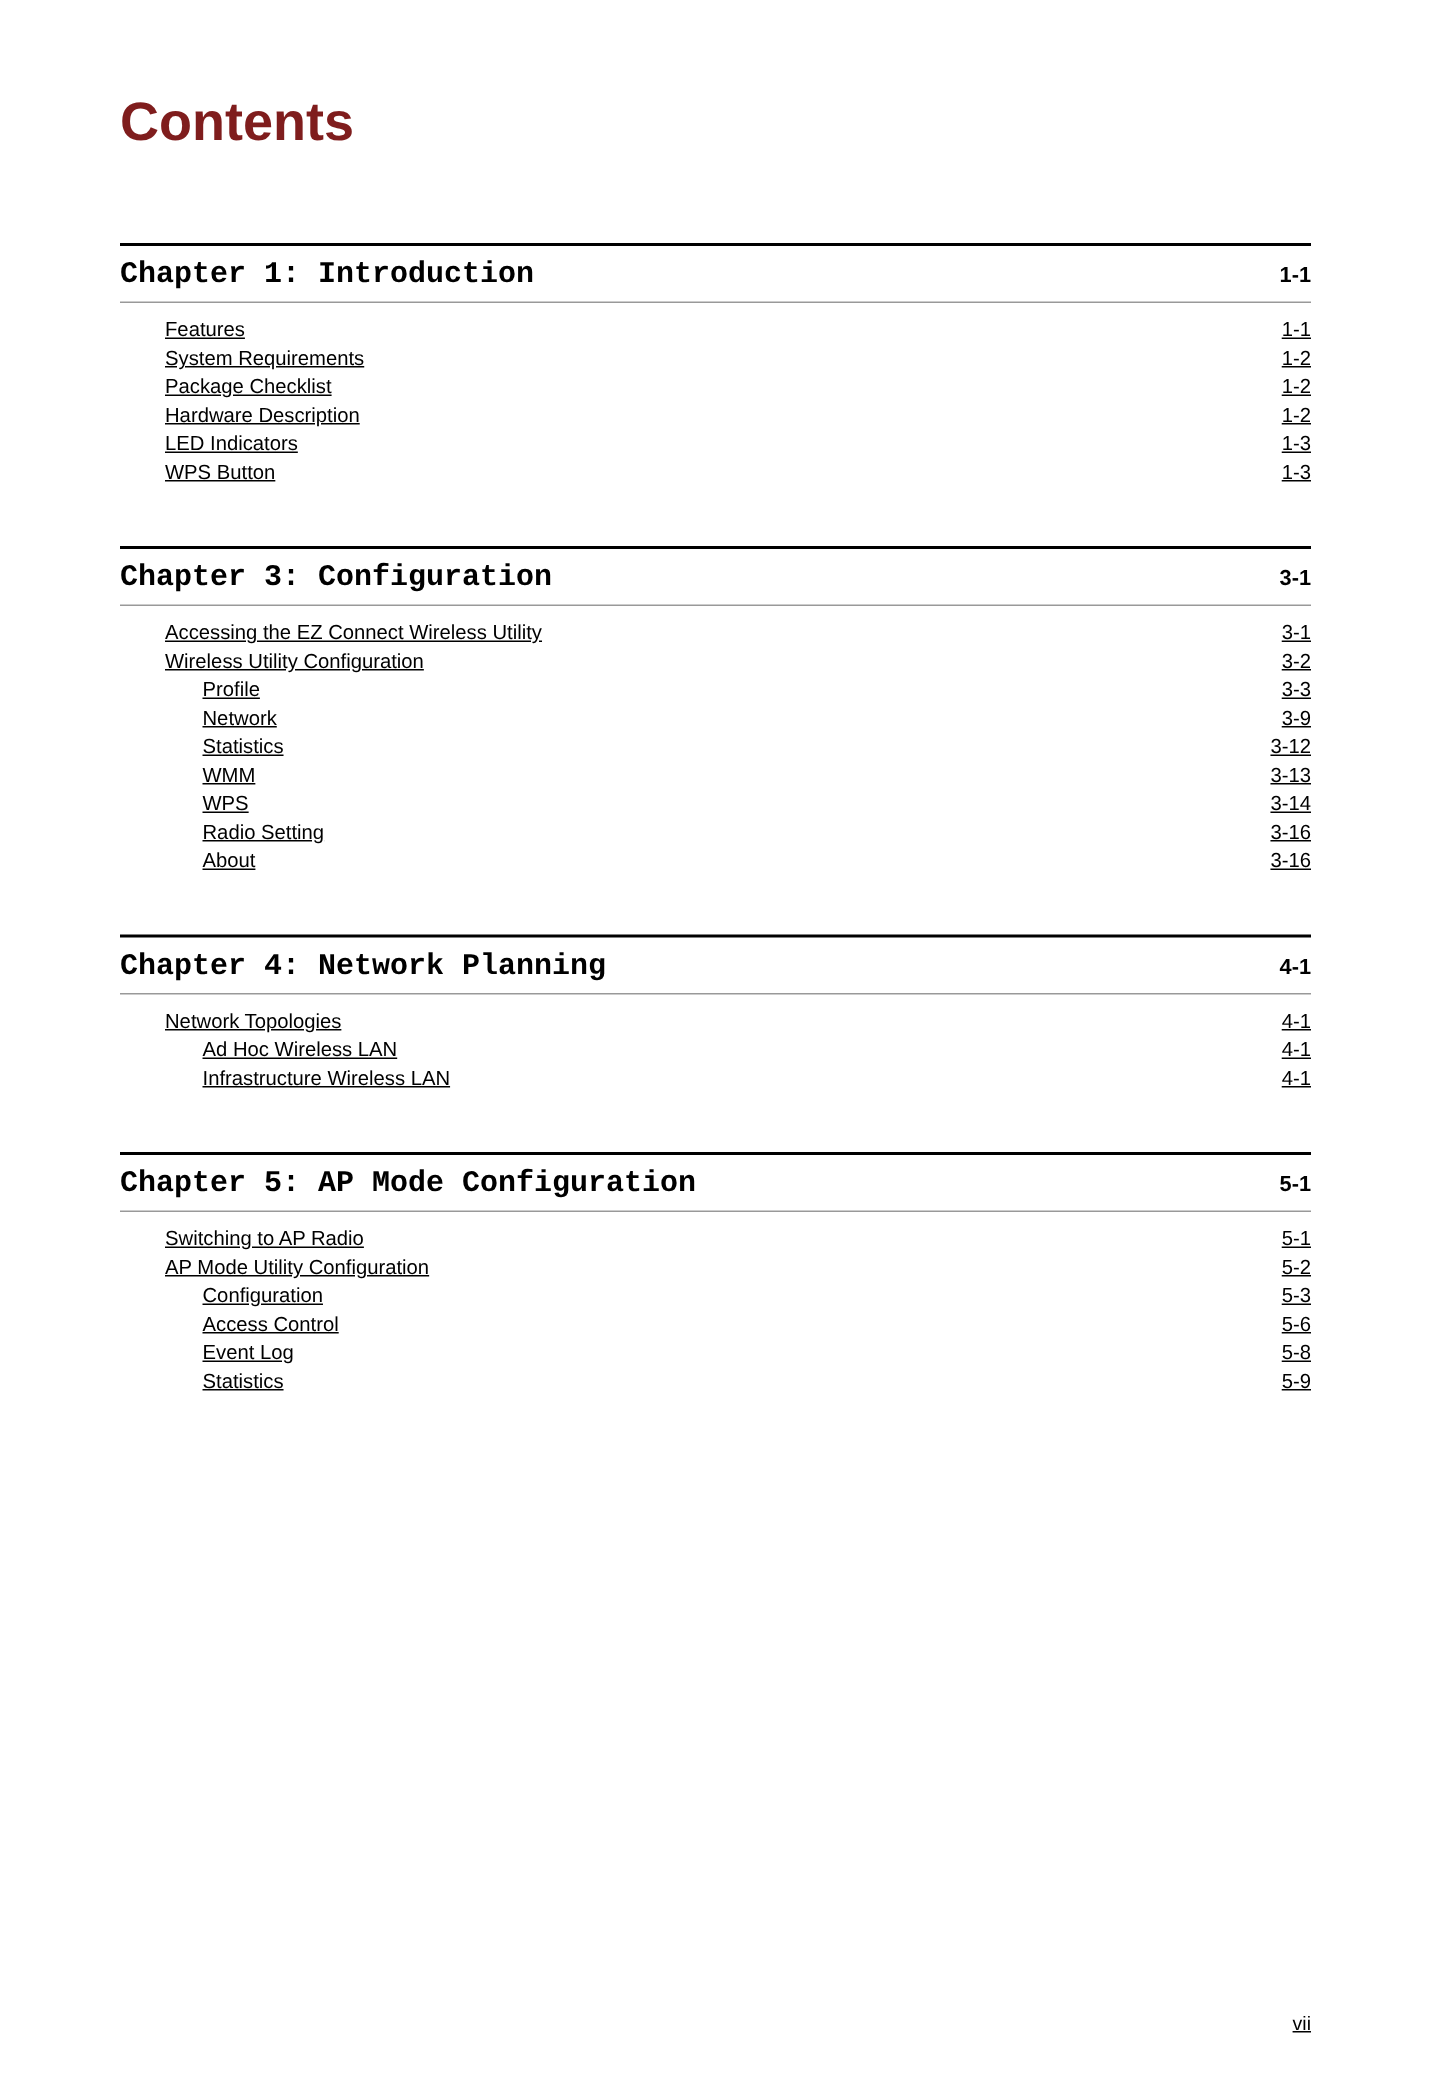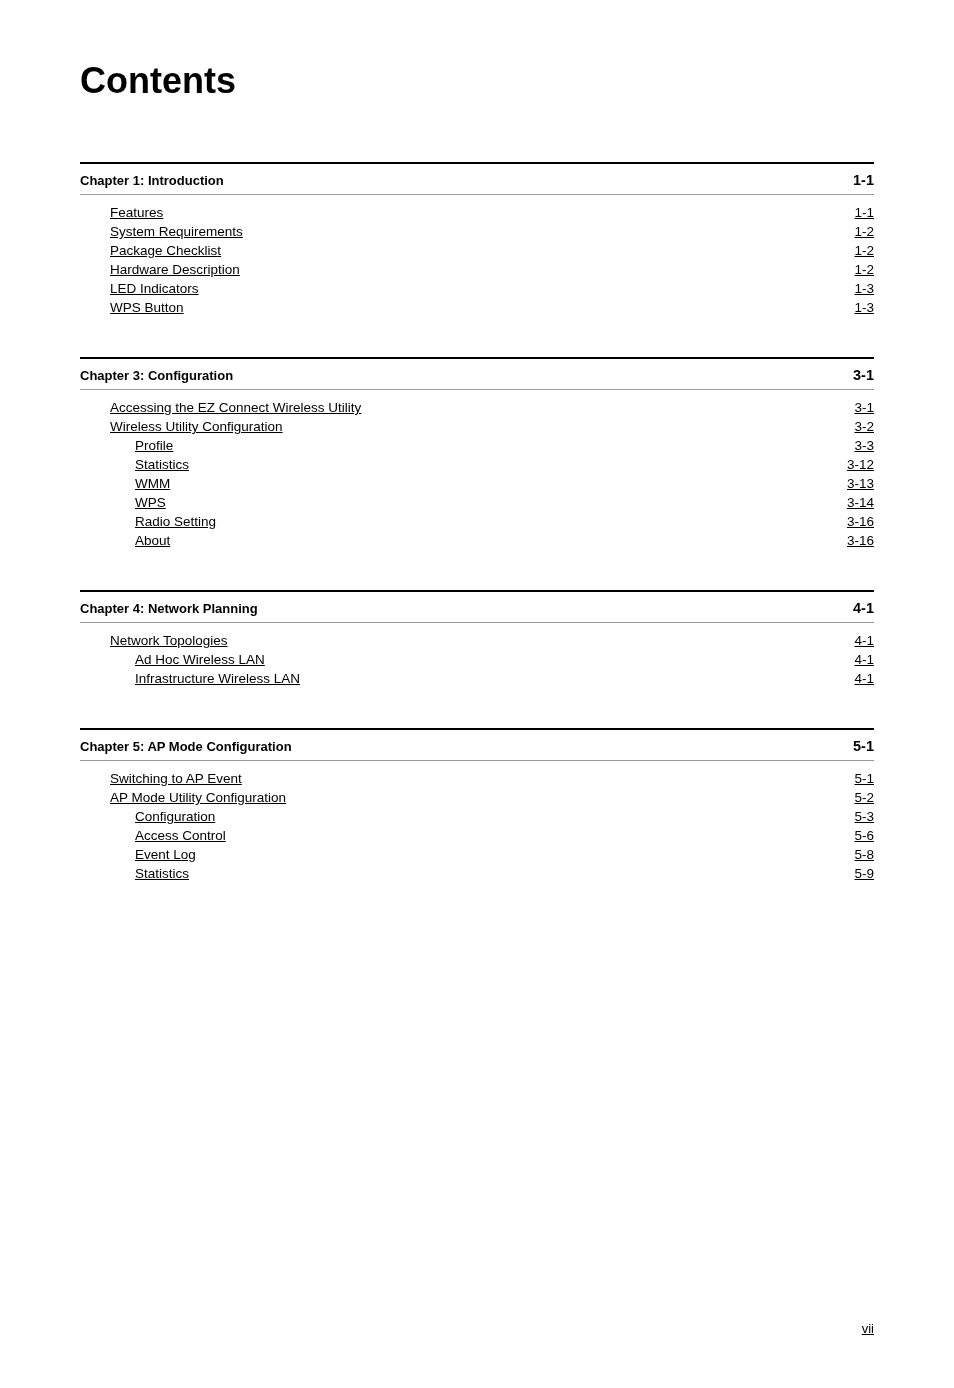--- a/index.html
+++ b/index.html
@@ -15,40 +15,41 @@
       color: #000000;
       width: 954px;
       min-height: 1388px;
       padding: 60px 80px 60px 80px;
     }
 
     .page-title {
       font-size: 36px;
       font-weight: bold;
       margin-bottom: 60px;
-      color: #000000;
+      color: #7f1d1d;
     }
 
     .toc-section {
       margin-bottom: 30px;
     }
 
     .chapter-row {
       display: flex;
       justify-content: space-between;
       align-items: baseline;
       padding: 8px 0 6px 0;
       border-top: 2px solid #000;
       border-bottom: 1px solid #999;
       margin-bottom: 4px;
     }
 
     .chapter-title {
       font-weight: bold;
-      font-size: 13px;
+      font-size: 20px;
+      font-family: Liberation Mono, monospace;
     }
 
     .chapter-page {
       font-weight: bold;
       font-size: 14.5px;
       min-width: 40px;
       text-align: right;
     }
 
     .toc-entries {
@@ -76,21 +77,21 @@
     .indent-1 {
       padding-left: 30px;
     }
 
     .indent-2 {
       padding-left: 55px;
     }
 
     .footer {
       position: absolute;
-      bottom: 52px;
+      bottom: 32px;
       right: 80px;
       font-size: 13px;
       color: #000;
       text-decoration: underline;
     }
   </style>
 </head>
 <body>
 
 <h1 class="page-title">Contents</h1>
@@ -140,20 +141,24 @@
         </div>
         <div class="toc-entry">
           <span class="toc-entry-label indent-1">Wireless Utility Configuration</span>
           <span class="toc-entry-page">3-2</span>
         </div>
         <div class="toc-entry">
           <span class="toc-entry-label indent-2">Profile</span>
           <span class="toc-entry-page">3-3</span>
         </div>
         <div class="toc-entry">
+          <span class="toc-entry-label indent-2">Network</span>
+          <span class="toc-entry-page">3-9</span>
+        </div>
+        <div class="toc-entry">
           <span class="toc-entry-label indent-2">Statistics</span>
           <span class="toc-entry-page">3-12</span>
         </div>
         <div class="toc-entry">
           <span class="toc-entry-label indent-2">WMM</span>
           <span class="toc-entry-page">3-13</span>
         </div>
         <div class="toc-entry">
           <span class="toc-entry-label indent-2">WPS</span>
           <span class="toc-entry-page">3-14</span>
@@ -188,21 +193,21 @@
         </div>
       </div>
     </div>
     <div class="toc-section">
       <div class="chapter-row">
         <span class="chapter-title">Chapter 5: AP Mode Configuration</span>
         <span class="chapter-page">5-1</span>
       </div>
       <div class="toc-entries">
         <div class="toc-entry">
-          <span class="toc-entry-label indent-1">Switching to AP Event</span>
+          <span class="toc-entry-label indent-1">Switching to AP Radio</span>
           <span class="toc-entry-page">5-1</span>
         </div>
         <div class="toc-entry">
           <span class="toc-entry-label indent-1">AP Mode Utility Configuration</span>
           <span class="toc-entry-page">5-2</span>
         </div>
         <div class="toc-entry">
           <span class="toc-entry-label indent-2">Configuration</span>
           <span class="toc-entry-page">5-3</span>
         </div>

